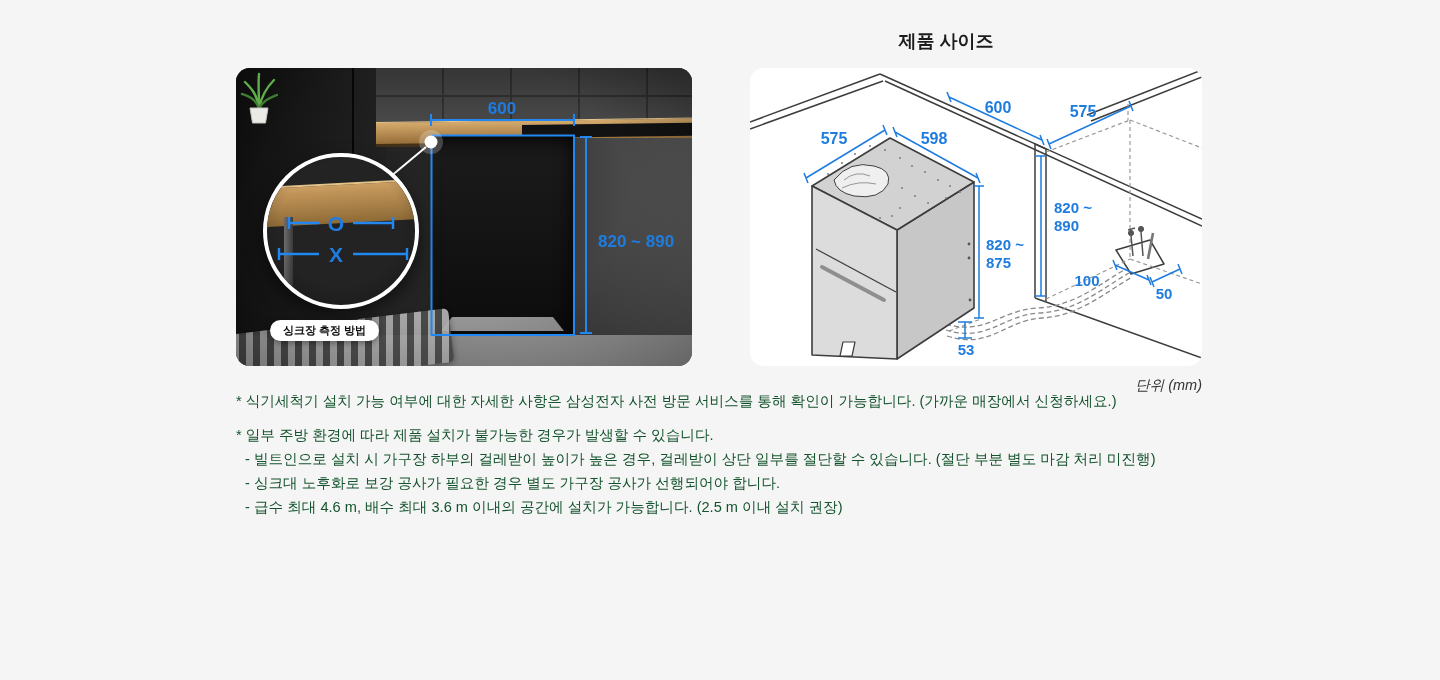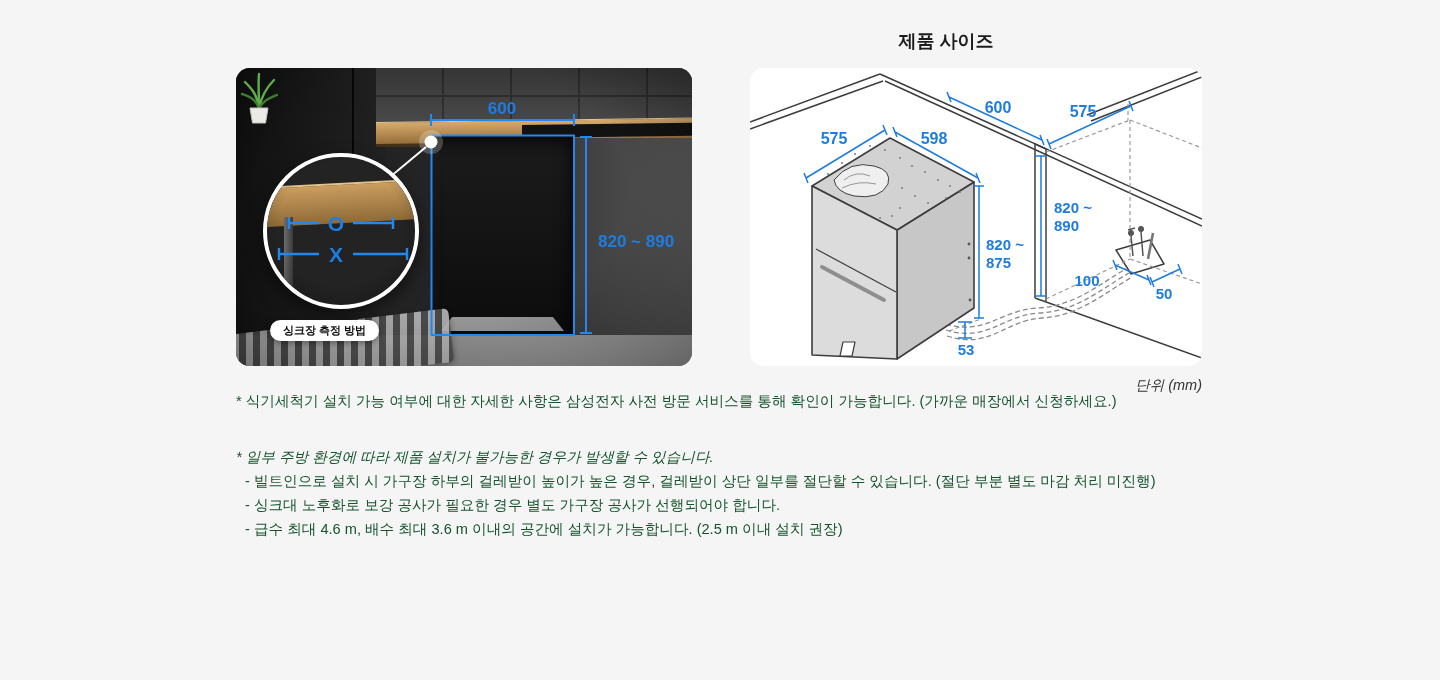--- a/index.html
+++ b/index.html
@@ -56,21 +56,21 @@
   
   .drawing{position:absolute;left:750px;top:68px;width:452px;height:298px;border-radius:14px;
            background:#ffffff;overflow:hidden;}
   .unit-label{position:absolute;left:750px;width:452px;top:376px;text-align:right;
               font-size:14.5px;color:#333;font-style:italic;}
 
   
   .notes{position:absolute;left:236px;top:389px;width:990px;font-size:14.6px;color:#14532d;line-height:24px;}
   .notes .note{white-space:nowrap;}
   .notes .sub{padding-left:9px;}
-  .notes .group2{margin-top:32px;font-style:italic;}
+  .notes .group2{margin-top:10px;}
 
   
   text.dim{fill:#1e7ce0;font-weight:700;font-family:"Liberation Sans",sans-serif;}
 </style>
 </head>
 <body>
 
 <div class="stage">
 
   <div class="panel-title right">제품 사이즈</div>

